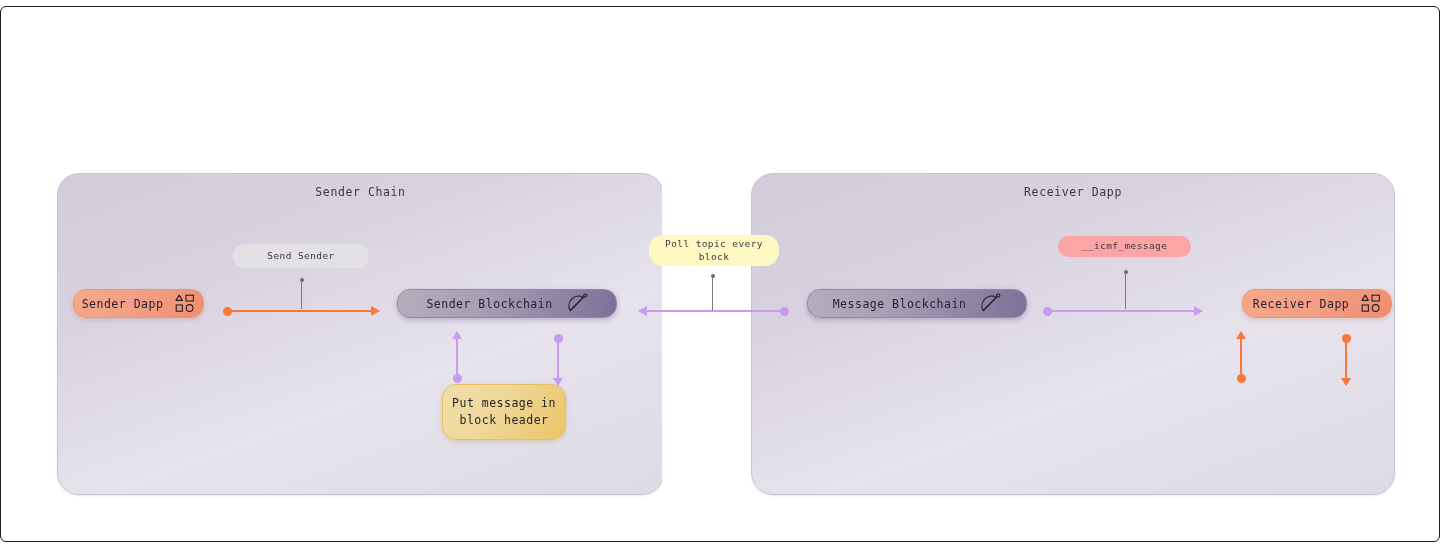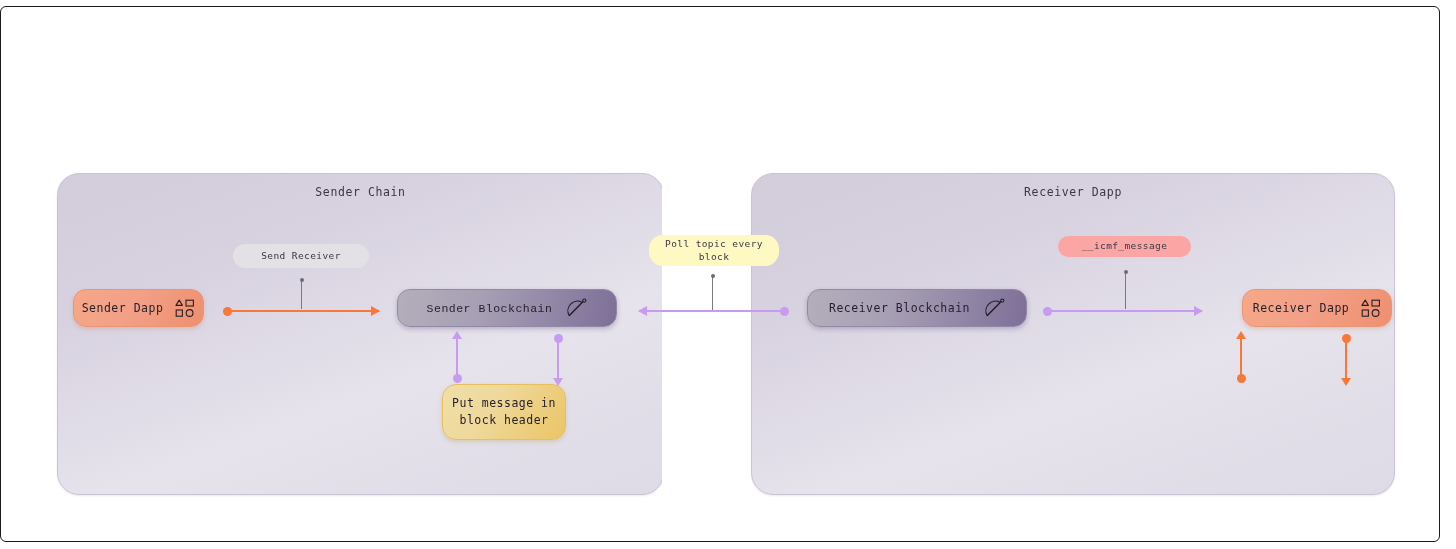--- a/index.html
+++ b/index.html
@@ -20,21 +20,21 @@
   #chain-sender{left:56px;width:605px;}
   #chain-receiver{left:750px;width:642px;}
 
   .chain-title{
     position:absolute;top:11px;left:0;right:0;text-align:center;
     font-size:11.5px;color:#3b3746;letter-spacing:.6px;
   }
 
   
   .node{
-    position:absolute;height:38px;border-radius:13px;
+    position:absolute;height:29px;border-radius:13px;
     display:flex;align-items:center;justify-content:center;
     font-size:11.5px;letter-spacing:.5px;color:#26222e;
     box-sizing:border-box;
   }
   .dapp{
     background:linear-gradient(120deg,#f6a887 0%,#f2a087 45%,#ef8f6e 100%);
     border:1px solid #ea9575;
     box-shadow:0 2px 4px rgba(190,110,70,.25);
     padding:0 12px;gap:12px;
   }
@@ -47,21 +47,21 @@
   .amber{
     background:linear-gradient(125deg,#f0dfa8 0%,#efd89a 40%,#ebc566 100%);
     border:1px solid #e7bf5c;
     box-shadow:0 2px 4px rgba(180,140,40,.25);
     border-radius:14px;
     text-align:center;line-height:1.45;
     flex-direction:column;
   }
 
   #node-sender-dapp{left:72px;top:282px;width:131px;}
-  #node-sender-blockchain{left:396px;top:282px;width:220px;font-family:Liberation Mono, monospace;}
+  #node-sender-blockchain{left:396px;top:282px;width:220px;}
   #node-receiver-blockchain{left:806px;top:282px;width:220px;}
   #node-receiver-dapp{left:1216px;top:282px;width:150px;margin-left:25px;}
   #node-block-header{left:441px;top:377px;width:124px;height:56px;}
   #node-call-handle{left:1204px;top:377px;width:174px;height:56px;}
 
   .node .lbl{white-space:pre;}
 
   
   .dapp-icon{display:inline-block;width:20px;height:19px;flex:0 0 auto;}
   .dish-icon{display:inline-block;width:21px;height:21px;flex:0 0 auto;}
@@ -141,21 +141,21 @@
       </svg>
     </span>
   </div>
 
   <div class="node amber" id="node-block-header">
     <span class="lbl">Put message in
 block header</span>
   </div>
 
   <div class="node blockchain" id="node-receiver-blockchain">
-    <span class="lbl">Receiver Blockchain</span>
+    <span class="lbl">Message Blockchain</span>
     <span class="dish-icon">
       <svg viewBox="0 0 21 21" width="21" height="21">
         <path d="M3.2 17.6 A9.6 9.6 0 0 1 16.2 4.4 Z" fill="none" stroke="#231f29" stroke-width="1.15" stroke-linejoin="round"></path>
         <path d="M3.2 17.6 L14.3 6.6" fill="none" stroke="#231f29" stroke-width="1.15"></path>
         <path d="M14.6 6.2 L17.3 3.4" fill="none" stroke="#231f29" stroke-width="1.15"></path>
         <circle cx="18.3" cy="2.6" r="1.6" fill="none" stroke="#231f29" stroke-width="1.1"></circle>
       </svg>
     </span>
   </div>
 
@@ -165,21 +165,21 @@
       <svg viewBox="0 0 20 19" width="20" height="19">
         <path d="M4.2 1 L7.4 6.4 L1 6.4 Z" fill="none" stroke="#231f29" stroke-width="1.1" stroke-linejoin="round"></path>
         <rect x="11" y="1.2" width="7.4" height="5.8" fill="none" stroke="#231f29" stroke-width="1.1"></rect>
         <rect x="1.2" y="11" width="6.2" height="6.2" fill="none" stroke="#231f29" stroke-width="1.1"></rect>
         <circle cx="14.6" cy="14" r="3.4" fill="none" stroke="#231f29" stroke-width="1.1"></circle>
       </svg>
     </span>
   </div>
 
 
-  <div class="pill" id="pill-send-message">Send Receiver</div>
+  <div class="pill" id="pill-send-message">Send Sender</div>
   <div class="leader" id="leader-send"></div>
 
   <div class="pill" id="pill-icmf">__icmf_message</div>
   <div class="leader" id="leader-icmf"></div>
 
   <div class="pill" id="pill-poll">Poll topic every block</div>
   <div class="leader" id="leader-poll"></div>
 
   <div class="arrow-h" style="left:224px;top:303px;width:154px;">
     <div class="shaft" style="background:#f97738;"></div>

